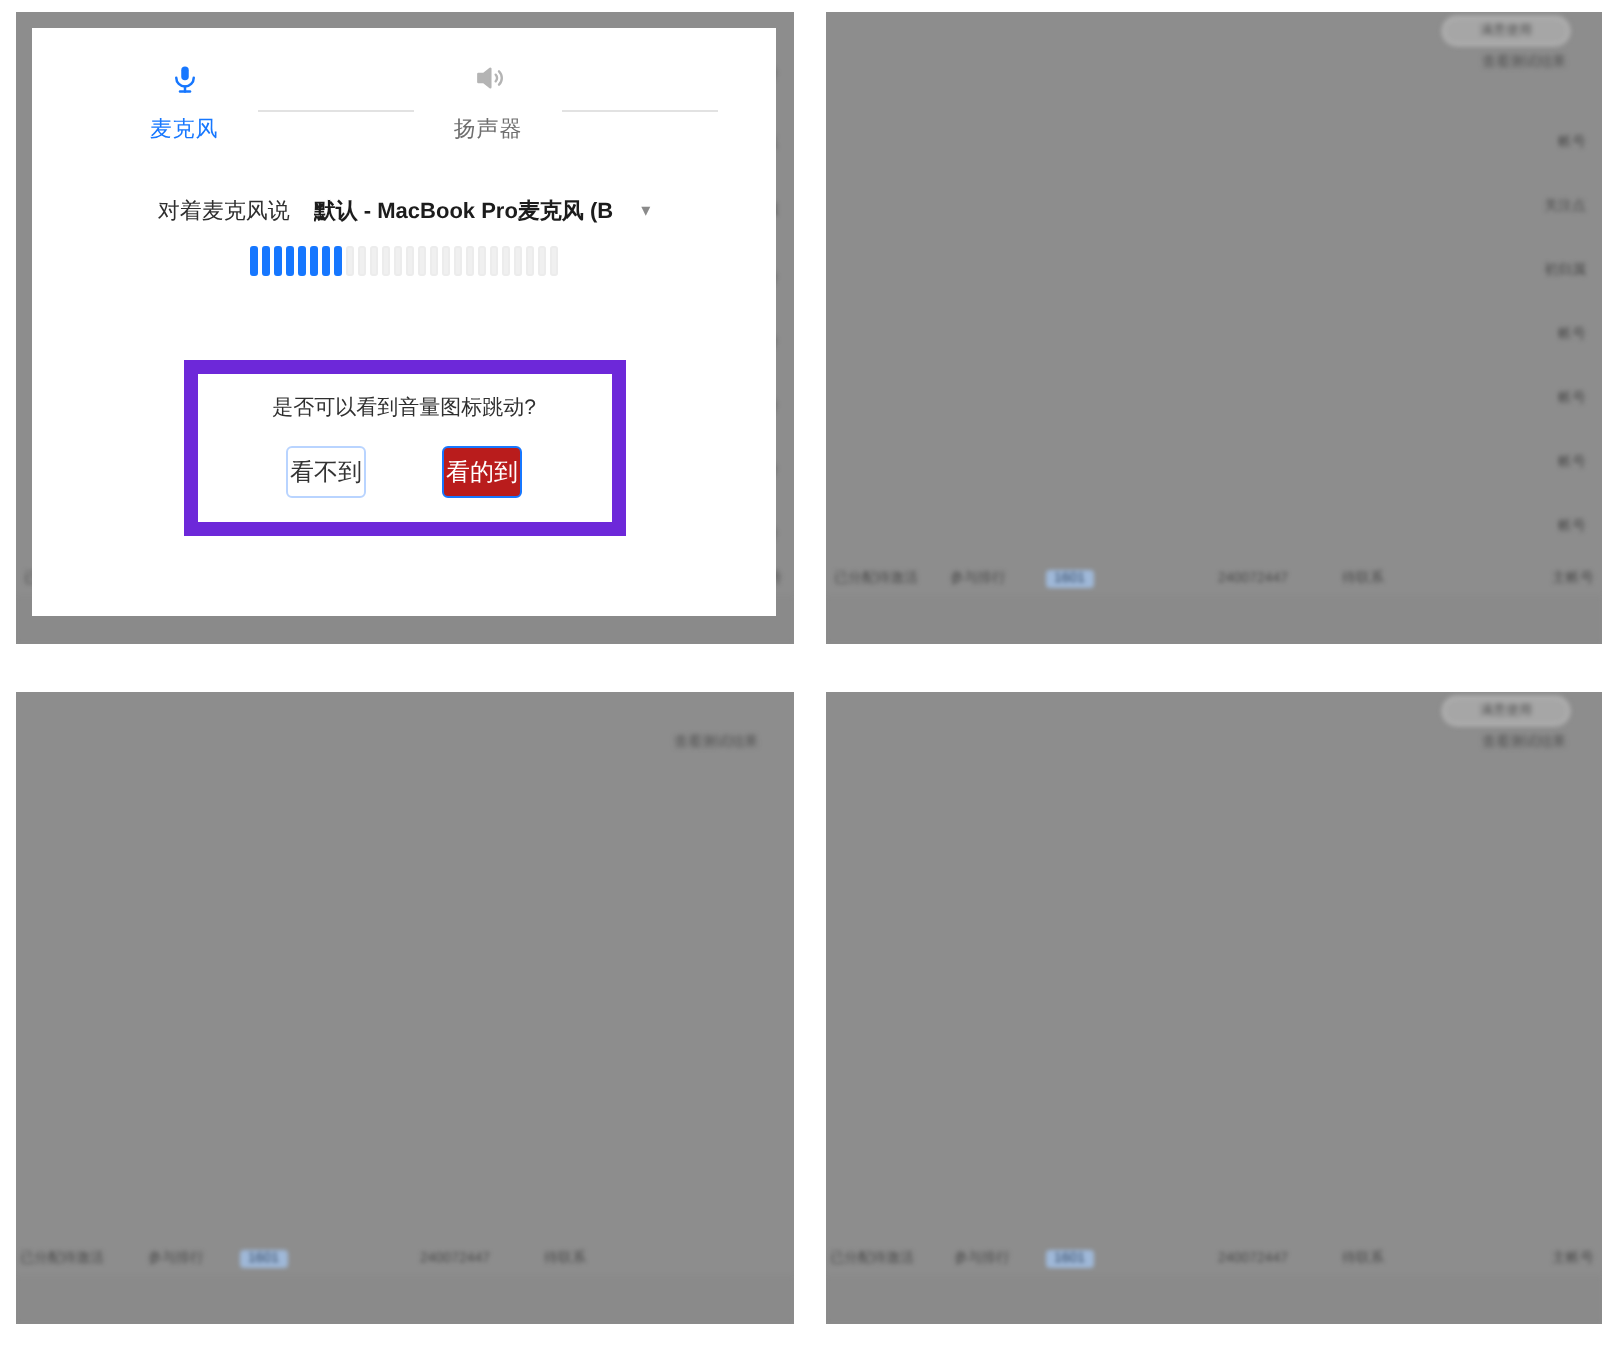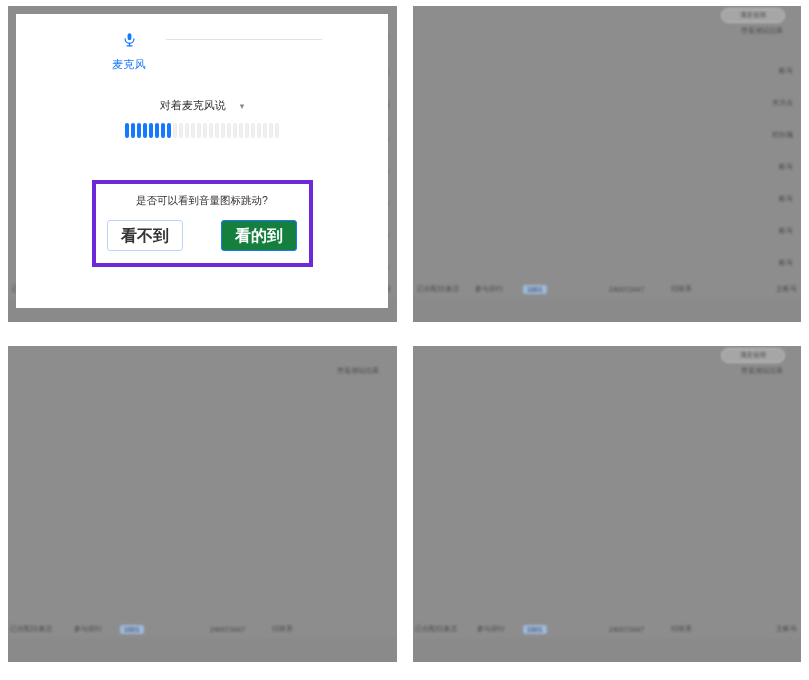--- a/index.html
+++ b/index.html
@@ -67,21 +67,21 @@
   .modal {
     position: absolute;
     background: #ffffff;
     z-index: 5;
   }
   .modal-1 { left: 16px;  top: 14px;  width: 372px; height: 294px; }
 
   
   .stepper {
     display: flex;
-    align-items: flex-start;
+    align-items: center;
     justify-content: center;
     padding-top: 14px;
     padding-left: 10px;
   }
   .step { width: 74px; text-align: center; flex: none; }
   .step .ic {
     height: 22px;
     display: flex; align-items: center; justify-content: center;
     color: #b4b4b4;
   }
@@ -133,45 +133,44 @@
     background: #f0f0f0; border: 1px solid #ececec;
   }
   .meter .bar.fill { background: #1677ff; border-color: #1677ff; }
 
   
   .confirm {
     margin: 0 auto;
     text-align: center;
   }
   .confirm.boxed {
-    border: 4px solid #6d28d9;
+    border: 7px solid #6d28d9;
     width: 221px;
     padding: 10px 0 12px;
   }
   .confirm .q { font-size: 10.5px; color: #2f2f2f; }
   .btnrow {
     display: flex; justify-content: center; gap: 38px;
     margin-top: 12px;
   }
   .btn {
-    font-size: 16px;
-    padding: 5px 13px;
+    font-size: 12px;
+    padding: 5px 1px;
     border-radius: 3px;
     cursor: pointer;
     white-space: nowrap;
     line-height: 1.2;
-    font-weight: bold;
   }
   .btn.ghost {
     background: #ffffff;
     color: #333333;
     border: 1px solid #b9d4ff;
   }
   .btn.primary {
-    background: #15803d;
+    background: #b91c1c;
     color: #ffffff;
     border: 1px solid #1677ff;
   }
 </style>
 </head>
 <body>
 
 <div class="grid">
 
   <div class="panel">
@@ -219,25 +218,36 @@
             <svg width="15" height="17" viewBox="0 0 24 24" fill="none" stroke="currentColor" stroke-width="2" stroke-linecap="round">
                 <rect x="9" y="2" width="6" height="11" rx="3" fill="currentColor" stroke="none"></rect>
                 <path d="M5 11a7 7 0 0 0 14 0"></path>
                 <line x1="12" y1="18" x2="12" y2="22"></line>
                 <line x1="8" y1="22" x2="16" y2="22"></line>
               </svg>
           </div>
           <div class="lb">麦克风</div>
         </div>
         <div class="connector c-w1"></div>
+        <div class="step">
+          <div class="ic">
+            <svg width="17" height="16" viewBox="0 0 24 24" fill="none" stroke="currentColor" stroke-width="1.8" stroke-linecap="round" stroke-linejoin="round">
+                <polygon points="4,9 8,9 13,5 13,19 8,15 4,15" fill="currentColor"></polygon>
+                <path d="M17 9.5a3.5 3.5 0 0 1 0 5"></path>
+                <path d="M19.5 7a7 7 0 0 1 0 10"></path>
+              </svg>
+          </div>
+          <div class="lb">扬声器</div>
+        </div>
         <div class="connector c-w2"></div>
       </div>
 
       <div class="select-row">
         <span class="lbl">对着麦克风说</span>
+        <span class="val">默认 - MacBook Pro麦克风 (B</span>
         <span class="chev">▾</span>
       </div>
 
 
       <div class="meter">
           <div class="bar fill"></div>
           <div class="bar fill"></div>
           <div class="bar fill"></div>
           <div class="bar fill"></div>
           <div class="bar fill"></div>

